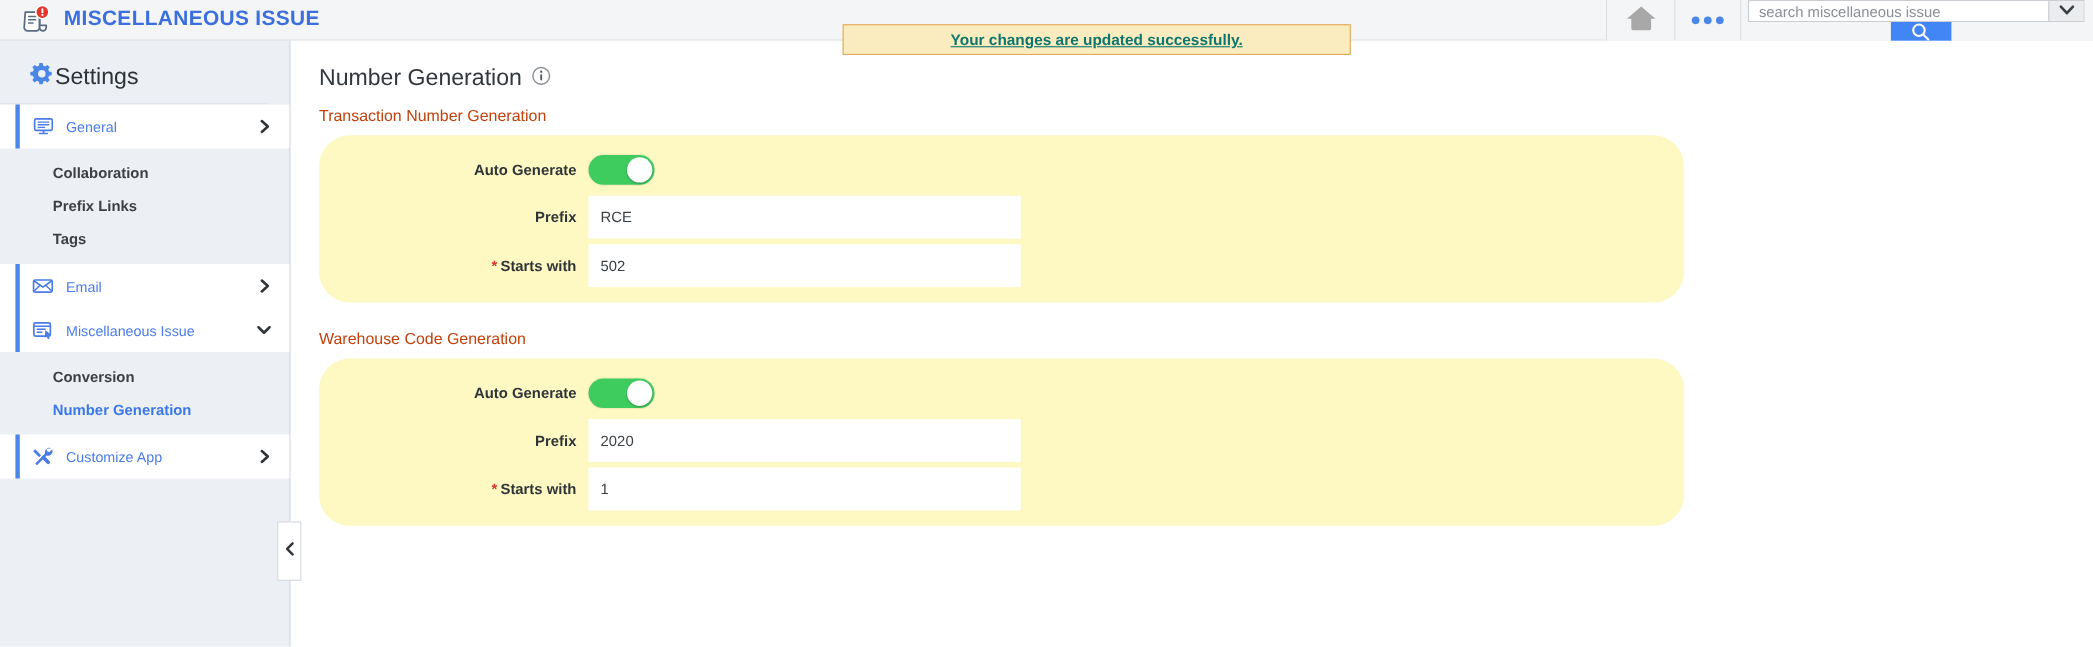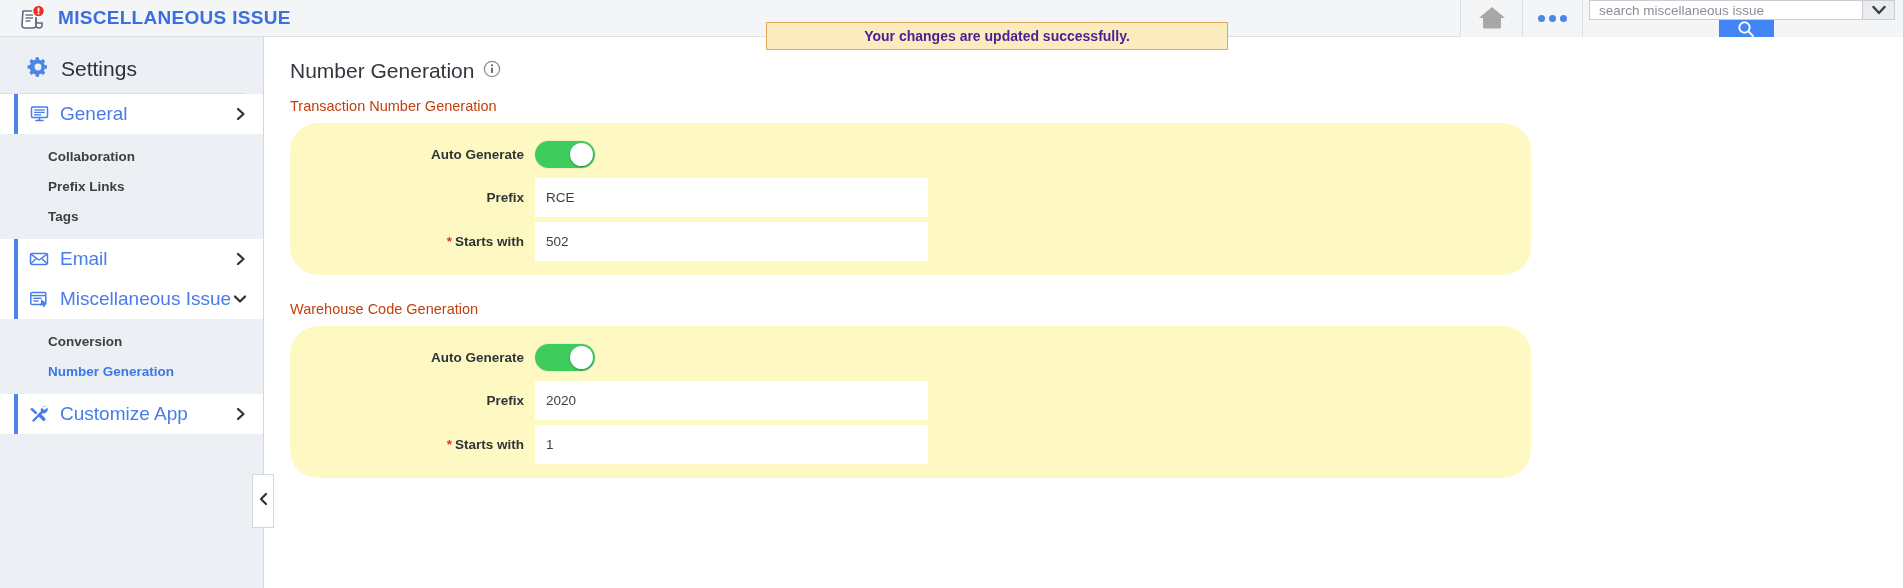--- a/index.html
+++ b/index.html
@@ -43,28 +43,29 @@
   }
 
   .toast {
     position: absolute;
     left: 766px;
     top: 22px;
     width: 462px;
     height: 28px;
     background: #faecbf;
     border: 1px solid #e2a95a;
-    color: #4c1d95;
+    color: #0f766e;
     font-size: 14px;
     font-weight: bold;
     display: flex;
     align-items: center;
     justify-content: center;
     white-space: nowrap;
     z-index: 5;
+    text-decoration: underline;
   }
 
   .header-right {
     position: absolute;
     right: 0;
     top: 0;
     height: 37px;
     display: flex;
     align-items: stretch;
   }
@@ -142,40 +143,39 @@
     width: 264px;
     flex: none;
     background: #eceff4;
     border-right: 1px solid #d3d7de;
     position: relative;
     padding-top: 12px;
   }
   .settings-head {
     display: flex;
     align-items: center;
-    gap: 11px;
     padding: 6px 0 10px 24px;
     border-bottom: 1px solid #dde0e6;
     margin: 0 18px 0 24px;
   }
   .settings-head { margin-left: 0; padding-left: 26px; }
   .settings-title {
     font-size: 21px;
     color: #2d3237;
   }
   .nav-group { }
   .nav-main {
     height: 40px;
     display: flex;
     align-items: center;
     padding-left: 28px;
     position: relative;
     cursor: pointer;
     color: #4a7ce8;
-    font-size: 19px;
+    font-size: 13px;
   }
   .nav-main.active {
     background: #ffffff;
   }
   .nav-main.active::before {
     content: "";
     position: absolute;
     left: 14px; top: 0; bottom: 0;
     width: 4px;
     background: #4a86e8;

